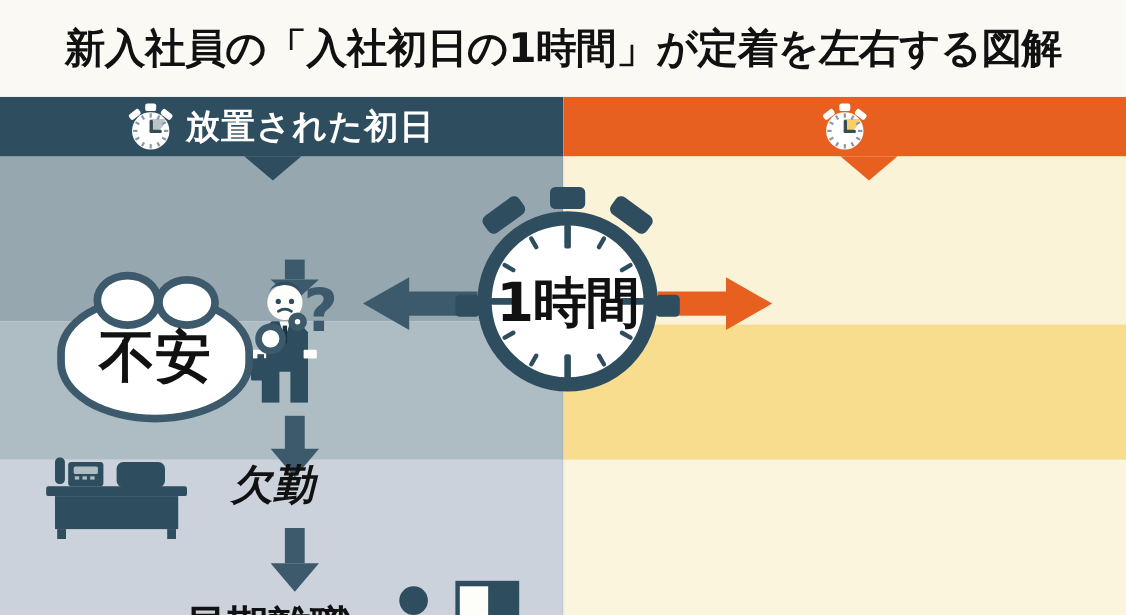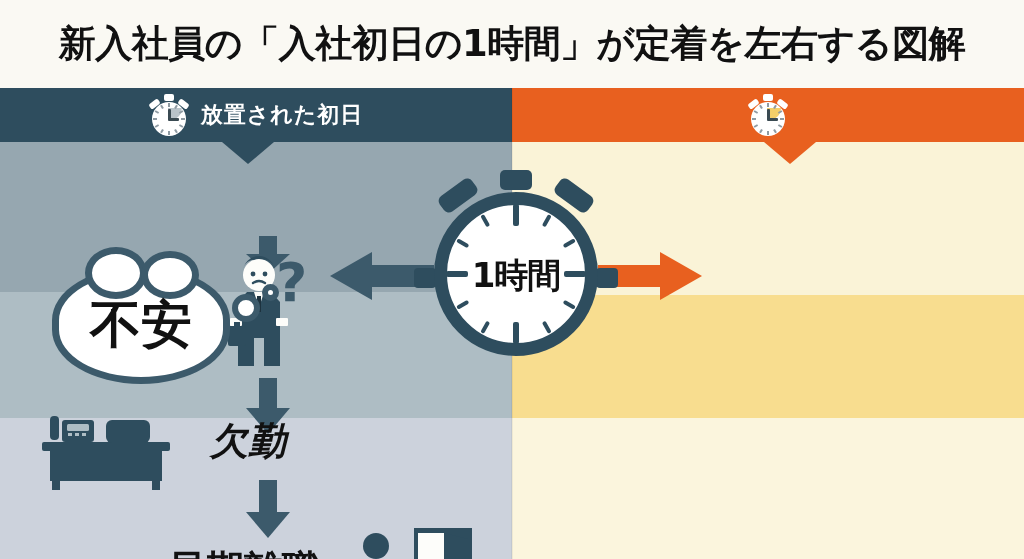--- a/index.html
+++ b/index.html
@@ -39,21 +39,21 @@
   .r-b3{top:330px;height:141px;background:#fbf5dd;}
 
   
   .hdr{
     position:absolute;top:0;height:54px;width:100%;
     display:flex;align-items:center;justify-content:center;gap:12px;
   }
   .hdr.left{background:#2e4d5e;}
   .hdr.right{background:#e8601f;}
   .hdr-label{
-    font-size:22px;font-weight:bold;color:#ffffff;white-space:nowrap;
+    font-size:31px;font-weight:bold;color:#ffffff;white-space:nowrap;
     letter-spacing:1px;
   }
   
   .notch{
     position:absolute;top:54px;width:0;height:0;
     border-left:26px solid transparent;border-right:26px solid transparent;
   }
   .notch.left{left:222px;border-top:22px solid #2e4d5e;}
   .notch.right{left:252px;border-top:22px solid #e8601f;}
 
@@ -103,21 +103,21 @@
     position:absolute;left:80px;top:14px;width:4px;height:13px;background:#2e4d5e;
     border-radius:2px;transform-origin:2px 68px;
   }
   .cw-ticks i.big{height:22px;width:6px;left:79px;top:12px;transform-origin:3px 70px;}
   .cw-text{
     position:absolute;left:16px;top:22px;width:164px;height:164px;
     display:flex;flex-direction:column;align-items:center;justify-content:center;
     line-height:1;
   }
   .cw-l1{font-size:25px;font-weight:bold;color:#111;letter-spacing:-1px;}
-  .cw-l2{font-size:34px;font-weight:bold;color:#111;letter-spacing:-1px;margin-top:2px;}
+  .cw-l2{font-size:49px;font-weight:bold;color:#111;letter-spacing:-1px;margin-top:2px;}
 
   
   .big-arrow{position:absolute;z-index:30;}
   .arrow-left{
     left:330px;top:252px;width:104px;height:48px;
   }
   .arrow-left .shaft{position:absolute;right:0;top:13px;width:66px;height:22px;background:#3c5a6b;}
   .arrow-left .head{
     position:absolute;left:0;top:0;width:0;height:0;
     border-top:24px solid transparent;border-bottom:24px solid transparent;

